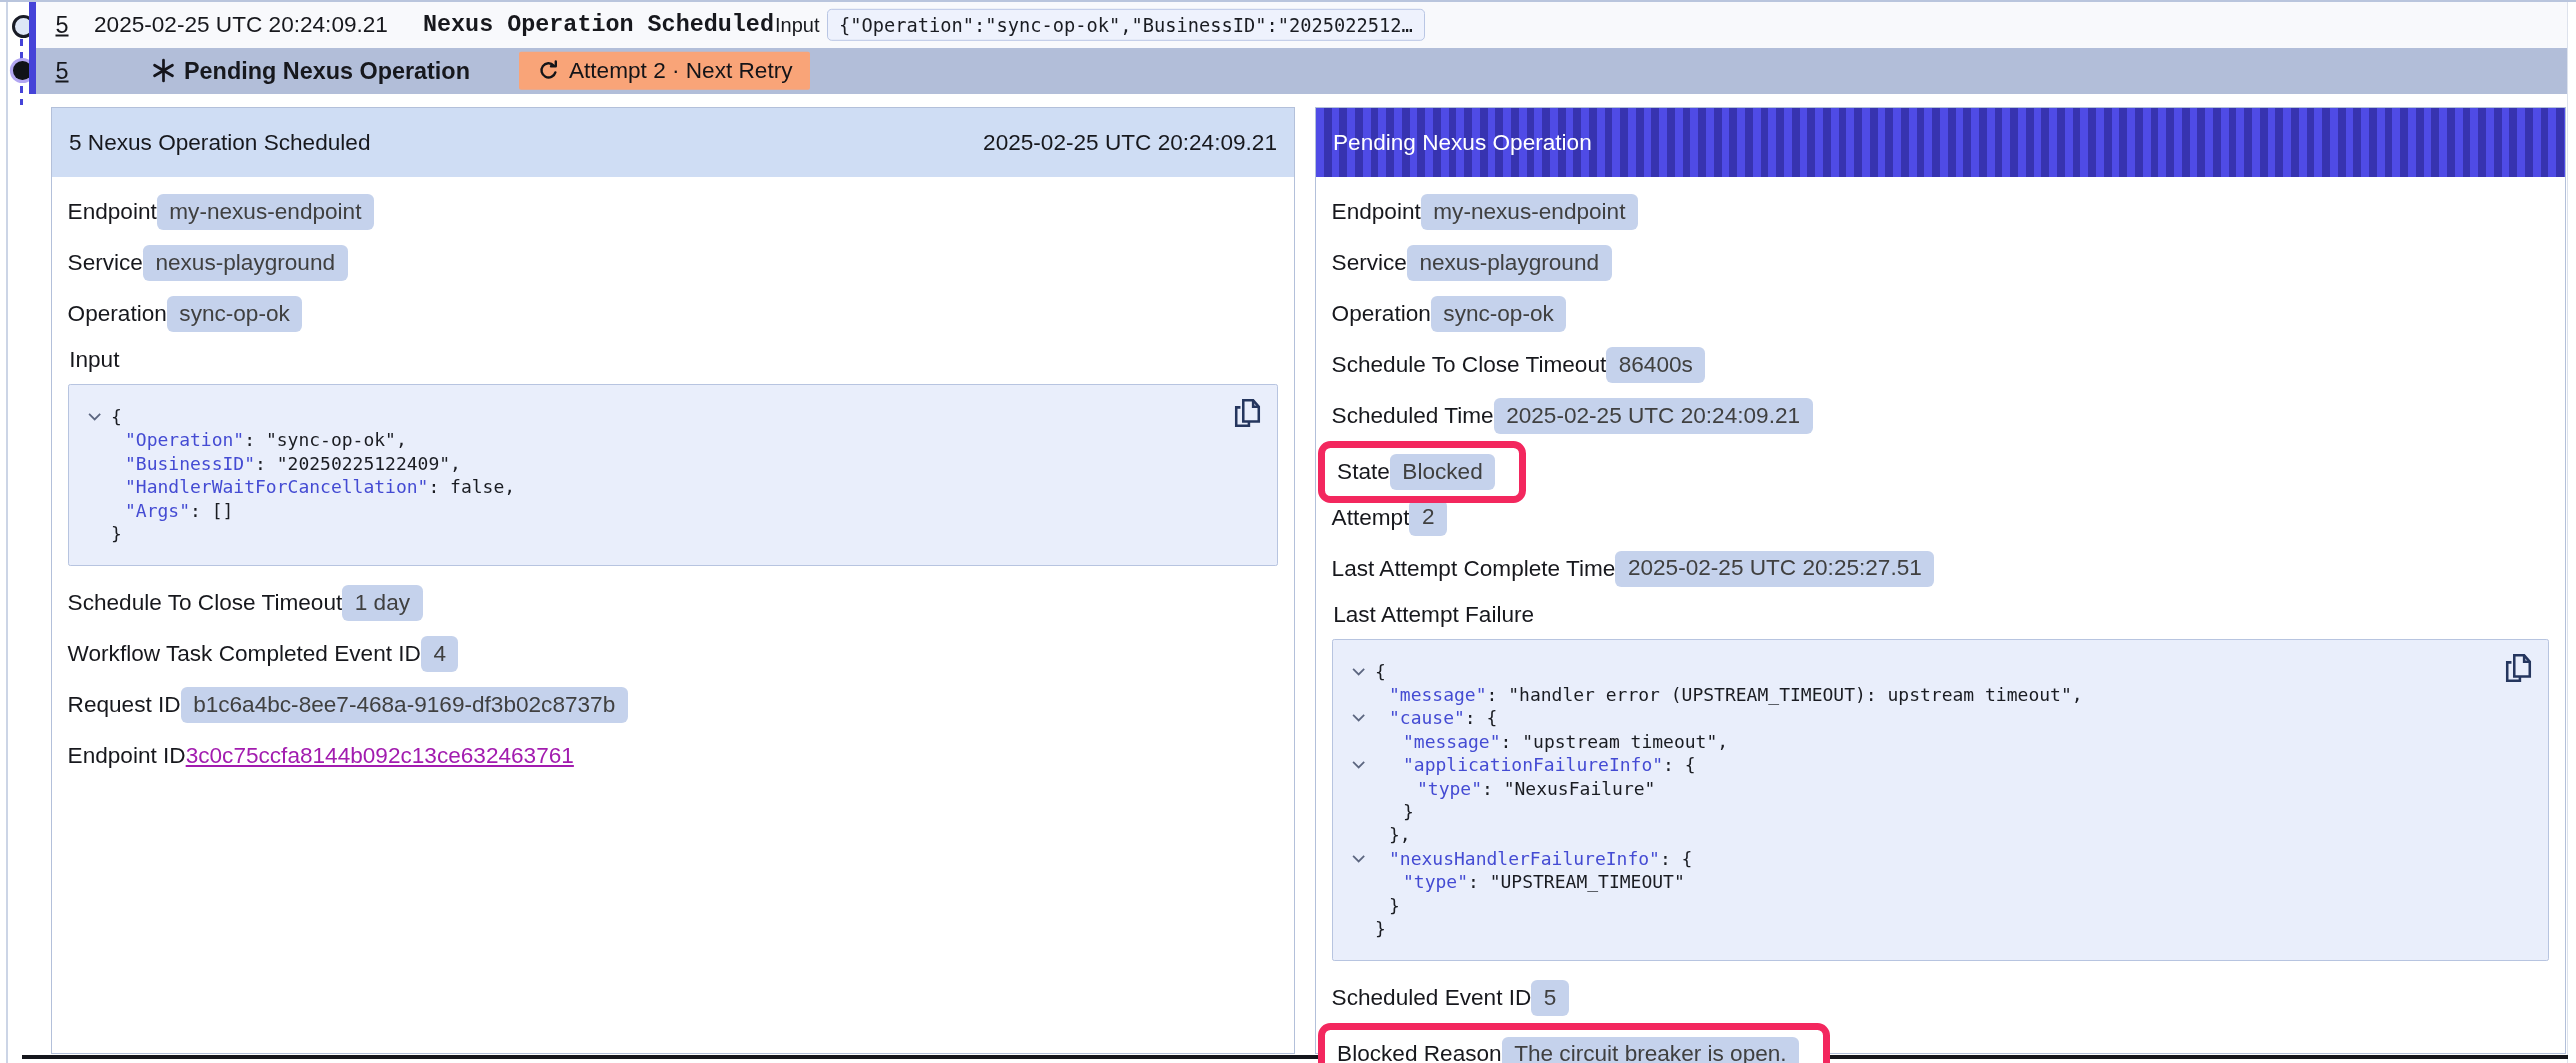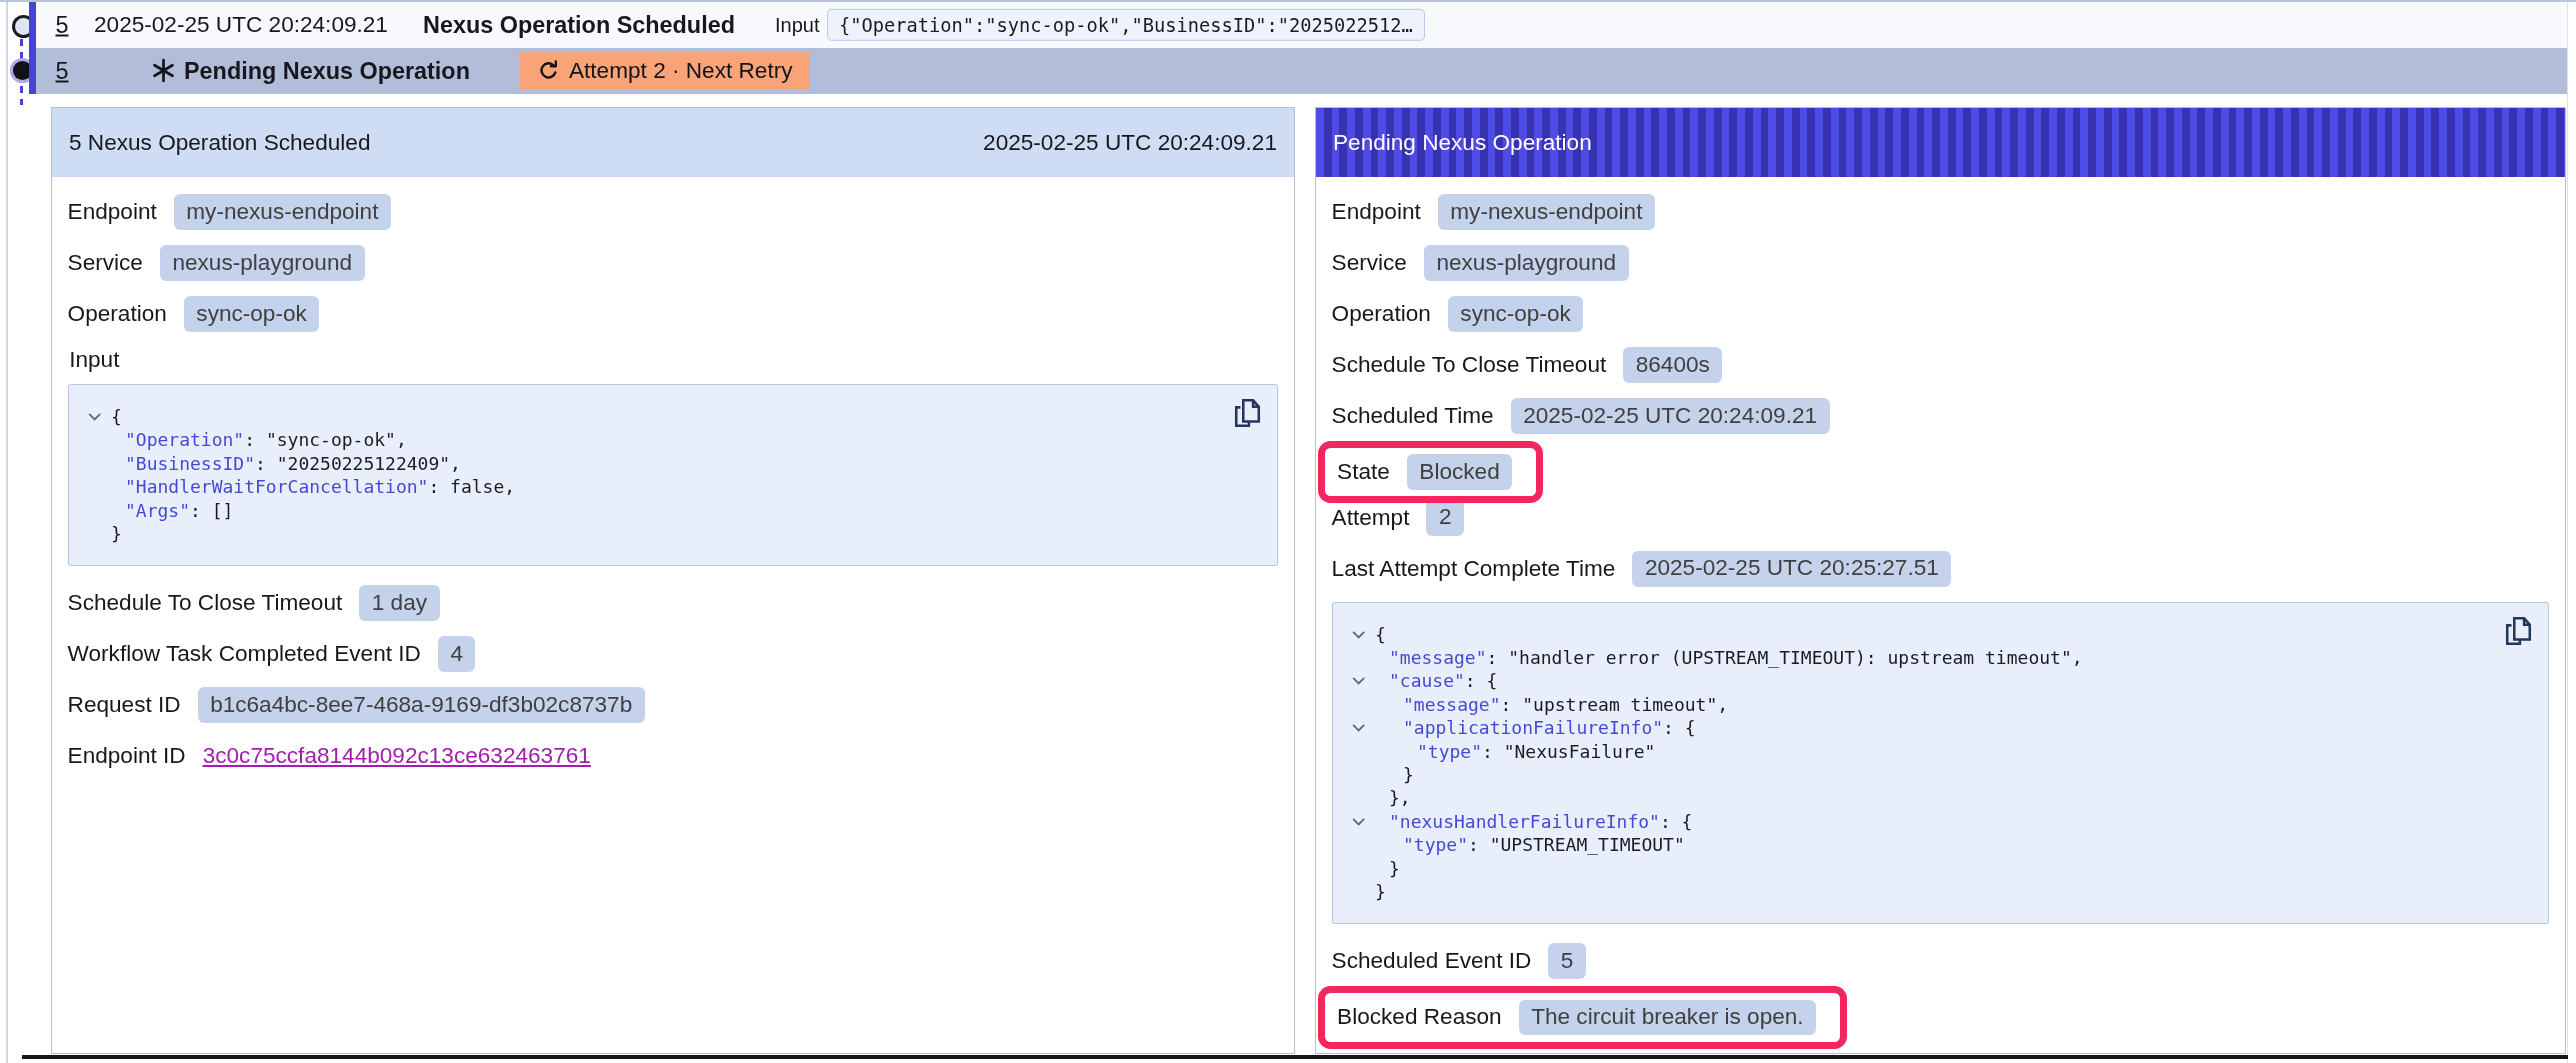--- a/index.html
+++ b/index.html
@@ -23,21 +23,21 @@
   .dash2{top:84px;height:18.7px;}
 
   
   .row{position:absolute;left:36px;right:9.4px;}
   .row1{top:0;height:46px;background:#f8f9fc;}
   .row2{top:46px;height:46px;background:var(--pending_row_bg,#b2bed9);}
   .rowitem{position:absolute;top:50%;transform:translateY(-50%);white-space:nowrap;}
   .evt-id{font-size:23.4px;text-decoration:underline;color:#17181d;cursor:pointer;}
   .r1-id{left:19.5px;}
   .r1-ts{left:58px;font-size:22.6px;}
-  .r1-title{left:387px;font-size:23.4px;font-weight:700;}
+  .r1-title{left:387px;font-size:23.4px;font-weight:700;font-family:Liberation Mono, monospace;}
   .r1-input-label{left:739px;font-size:20px;}
   .r1-chip{left:791px;font-family:"DejaVu Sans Mono",monospace;font-size:18.7px;
     background:#eef2fd;border:1.6px solid #b9c6e4;border-radius:4.7px;padding:4.7px 11px;color:#1a1c22;}
   .r2-id{left:19.5px;}
   .r2-ast{left:115px;top:10px;transform:none;}
   .r2-title{left:148px;font-size:23.4px;font-weight:700;}
   .r2-badge{left:483px;display:inline-flex;align-items:center;gap:8px;
     background:var(--retry_badge_bg,#f9a478);padding:6.2px 17px;border-radius:2px;
     font-size:22.6px;font-weight:500;color:#141418;}
 
@@ -46,21 +46,21 @@
     border:1.6px solid #b3c0da;box-sizing:border-box;}
   .panel.left{left:51px;width:1244px;}
   .panel.right{left:1315px;width:1251px;}
   .panel-header{height:45px;display:flex;align-items:center;justify-content:space-between;
     padding:12px 17px;font-size:22.6px;background:var(--event_header_bg,#cfddf4);}
   .panel.right .panel-header{
     background:repeating-linear-gradient(90deg,var(--stripe_light,#4f4be6) 0 7.8px,var(--stripe_dark,#3733b0) 7.8px 15.6px);
     color:#fff;font-weight:500;justify-content:flex-start;}
   .panel-body{padding:17px 15.6px;}
 
-  .field{display:flex;align-items:center;gap:17px;margin-bottom:15px;font-size:22.6px;height:36px;}
+  .field{display:flex;align-items:center;margin-bottom:15px;font-size:22.6px;height:36px;}
   .flabel{white-space:nowrap;}
   .chip{background:var(--chip_bg,#c5d2ec);padding:4.7px 12.5px;border-radius:6.2px;
     line-height:26.5px;white-space:nowrap;color:#404040;}
   .link{text-decoration:underline;color:#a21caf;cursor:pointer;white-space:nowrap;}
   .section-label{font-size:22.6px;margin:4.7px 0 11px 1.6px;}
 
   .codeblock{position:relative;background:var(--code_bg,#e9eefb);
     border:1.6px solid var(--code_border,#b7c4e0);border-radius:2.3px;
     padding:20px 55px 20px 9.4px;font-family:"DejaVu Sans Mono",monospace;
     font-size:18px;line-height:23.4px;margin-bottom:18.7px;color:#1a1c22;}
@@ -233,20 +233,21 @@
       </div>
       <div class="field">
         <span class="flabel">Attempt</span>
         <span class="chip">2</span>
       </div>
       <div class="field">
         <span class="flabel">Last Attempt Complete Time</span>
         <span class="chip">2025-02-25 UTC 20:25:27.51</span>
       </div>
 
+      <div class="section-label">Last Attempt Failure</div>
       <div class="codeblock">
         <span class="copy-btn">
           <svg viewBox="0 0 22 24" width="31" height="34">
             <path d="M8 3 h7 l4 4.5 V18 h-11 z" fill="none" stroke="#25365e" stroke-width="1.8"></path>
             <path d="M15 3 v4.5 h4" fill="none" stroke="#25365e" stroke-width="1.8"></path>
             <path d="M6 8 H3 v13 h9 v-3" fill="none" stroke="#25365e" stroke-width="1.8"></path>
           </svg>
         </span>
       <div class="codeline">
             <span class="gutter">

